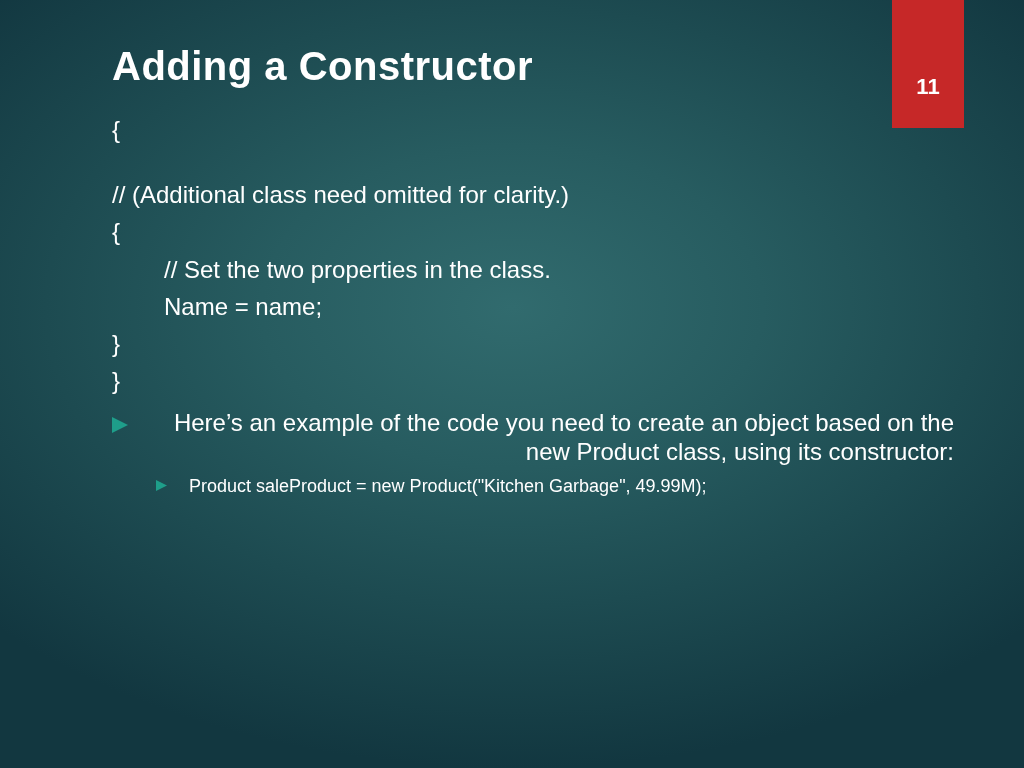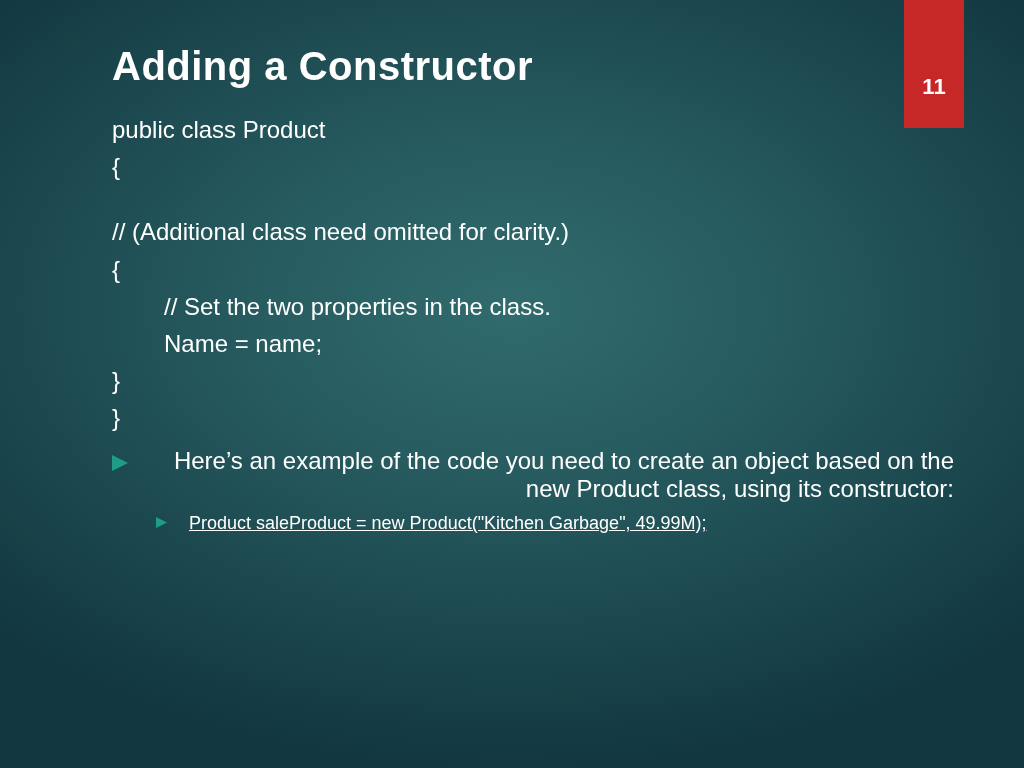--- a/index.html
+++ b/index.html
@@ -7,21 +7,21 @@
   body {
     font-family: "Century Gothic", "Futura", "Trebuchet MS", sans-serif;
     color: #ffffff;
     background: radial-gradient(ellipse 70% 60% at 50% 40%, #316b6e 0%, #275c60 35%, #1d4b51 65%, #123740 100%);
     position: relative;
   }
   .ribbon {
     position: absolute;
     top: 0;
     right: 60px;
-    width: 60px;
+    width: 72px;
     height: 128px;
     background: #c62828;
     display: flex;
     align-items: flex-end;
     justify-content: center;
     padding-bottom: 28px;
   }
   .ribbon-num {
     font-weight: 700;
     font-size: 22px;
@@ -50,37 +50,36 @@
     gap: 22px;
     margin-bottom: 8px;
     text-align: right;
   }
   .bullet .marker {
     flex: 0 0 auto;
     margin-top: 8px;
   }
   .bullet.lvl1 .text { font-size: 24px; line-height: 1.18; }
   .bullet.lvl2 { padding-left: 44px; margin-top: 10px; }
-  .bullet.lvl2 .text { font-size: 18px; line-height: 1.2; text-decoration: underline; }
+  .bullet.lvl2 .text { font-size: 18px; line-height: 1.2; }
   .bullet.lvl2 .marker { margin-top: 4px; }
   svg.tri { display: block; }
 </style>
 </head>
 <body>
 
 <div class="ribbon">
   <span class="ribbon-num">11</span>
 </div>
 
 <div class="slide">
 
   <h1 class="title">Adding a Constructor</h1>
 
   <div class="code-block">
-    <div class="code-line">public class Product</div>
     <div class="code-line">{</div>
     <div class="blank"></div>
     <div class="code-line">// (Additional class need omitted for clarity.)</div>
     <div class="code-line">{</div>
     <div class="code-line indent">// Set the two properties in the class.</div>
     <div class="code-line indent">Name = name;</div>
     <div class="code-line">}</div>
     <div class="code-line">}</div>
   </div>
 

